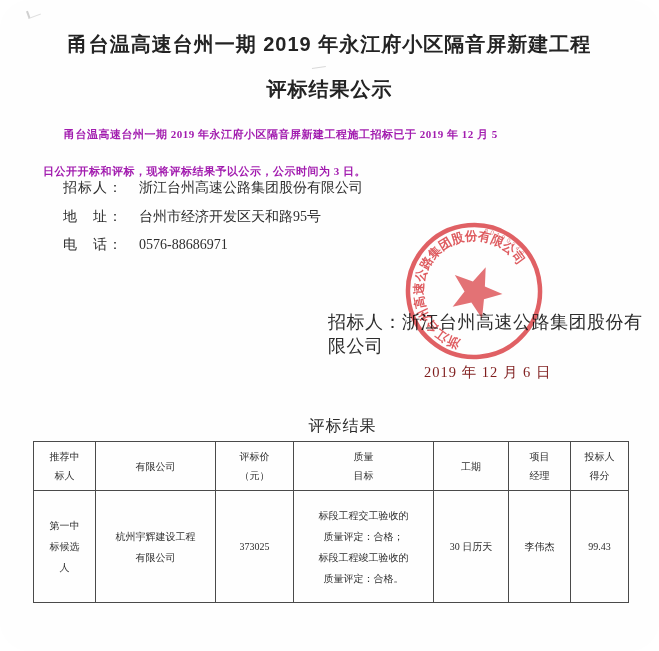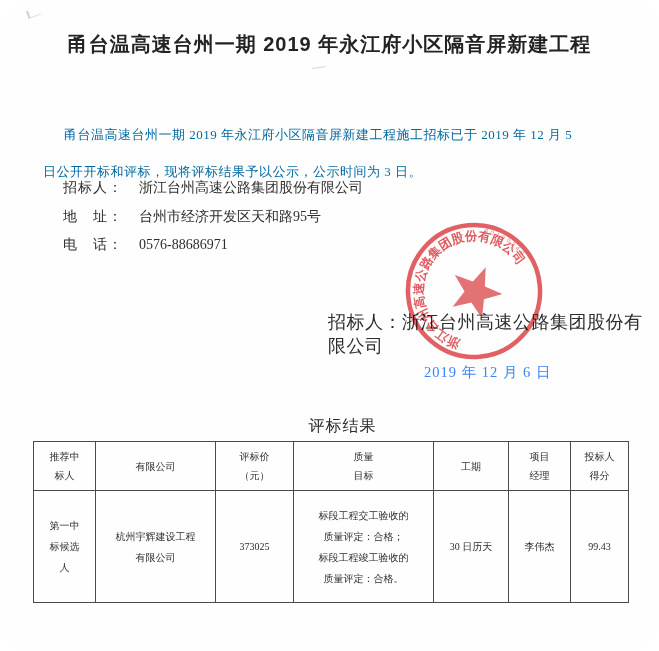--- a/index.html
+++ b/index.html
@@ -8,28 +8,28 @@
     font-family:"Liberation Serif","DejaVu Serif",serif;color:#2f2f2f;overflow:hidden;border-radius:29px;
   }
   .abs{position:absolute;}
   .title-line{
     left:0;width:659px;text-align:center;
     font-family:"Liberation Sans","DejaVu Sans",sans-serif;
     font-weight:bold;font-size:20px;color:#232323;letter-spacing:1px;
   }
   .t1{top:31px;}
   .t2{top:76px;}
-  .intro{font-size:13px;line-height:19px;color:#0369a1;letter-spacing:0.5px;}
+  .intro{font-size:11px;line-height:19px;color:#a21caf;letter-spacing:0.5px;font-weight:bold;}
   .intro1{top:125px;left:64px;width:575px;}
   .intro2{top:148px;left:43px;width:590px;margin-top:14px;}
   .contacts{top:174px;left:63px;font-size:14px;color:#2d2d2d;}
   .contact-line{height:28.5px;line-height:28.5px;white-space:nowrap;}
   .contact-label{display:inline-block;width:76px;letter-spacing:1px;}
   .sig-tenderer{top:310px;left:328px;font-size:18px;letter-spacing:0.5px;color:#2d2d2d;}
-  .sig-date{top:363px;left:424px;font-size:14.5px;letter-spacing:1px;color:#3b82f6;}
+  .sig-date{top:363px;left:424px;font-size:14.5px;letter-spacing:1px;color:#7f1d1d;}
   .seal{left:389px;top:206px;width:170px;height:170px;mix-blend-mode:multiply;opacity:0.92;}
   .caption{top:416px;left:45px;width:595px;text-align:center;font-size:16px;letter-spacing:1px;color:#2b2b2b;}
   table.results{
     top:441px;left:33px;width:595px;position:absolute;
     border-collapse:collapse;table-layout:fixed;font-size:10px;color:#2d2d2d;
   }
   table.results th,table.results td{
     border:1px solid #4a4a4a;text-align:center;vertical-align:middle;
     white-space:pre-line;padding:2px 3px;font-weight:normal;
   }
@@ -44,20 +44,21 @@
 </style>
 </head>
 <body>
 
 <div class="page">
 
   <div class="abs artifact"></div>
   <div class="abs speck"></div>
 
   <div class="abs title-line t1">甬台温高速台州一期 2019 年永江府小区隔音屏新建工程</div>
+  <div class="abs title-line t2">评标结果公示</div>
 
   <div class="abs intro intro1">甬台温高速台州一期 2019 年永江府小区隔音屏新建工程施工招标已于 2019 年 12 月 5</div>
   <div class="abs intro intro2">日公开开标和评标，现将评标结果予以公示，公示时间为 3 日。</div>
 
   <div class="abs contacts">
     <div class="contact-line">
       <span class="contact-label">招标人：</span><span>浙江台州高速公路集团股份有限公司</span>
     </div>
     <div class="contact-line">
       <span class="contact-label">地　址：</span><span>台州市经济开发区天和路95号</span>

